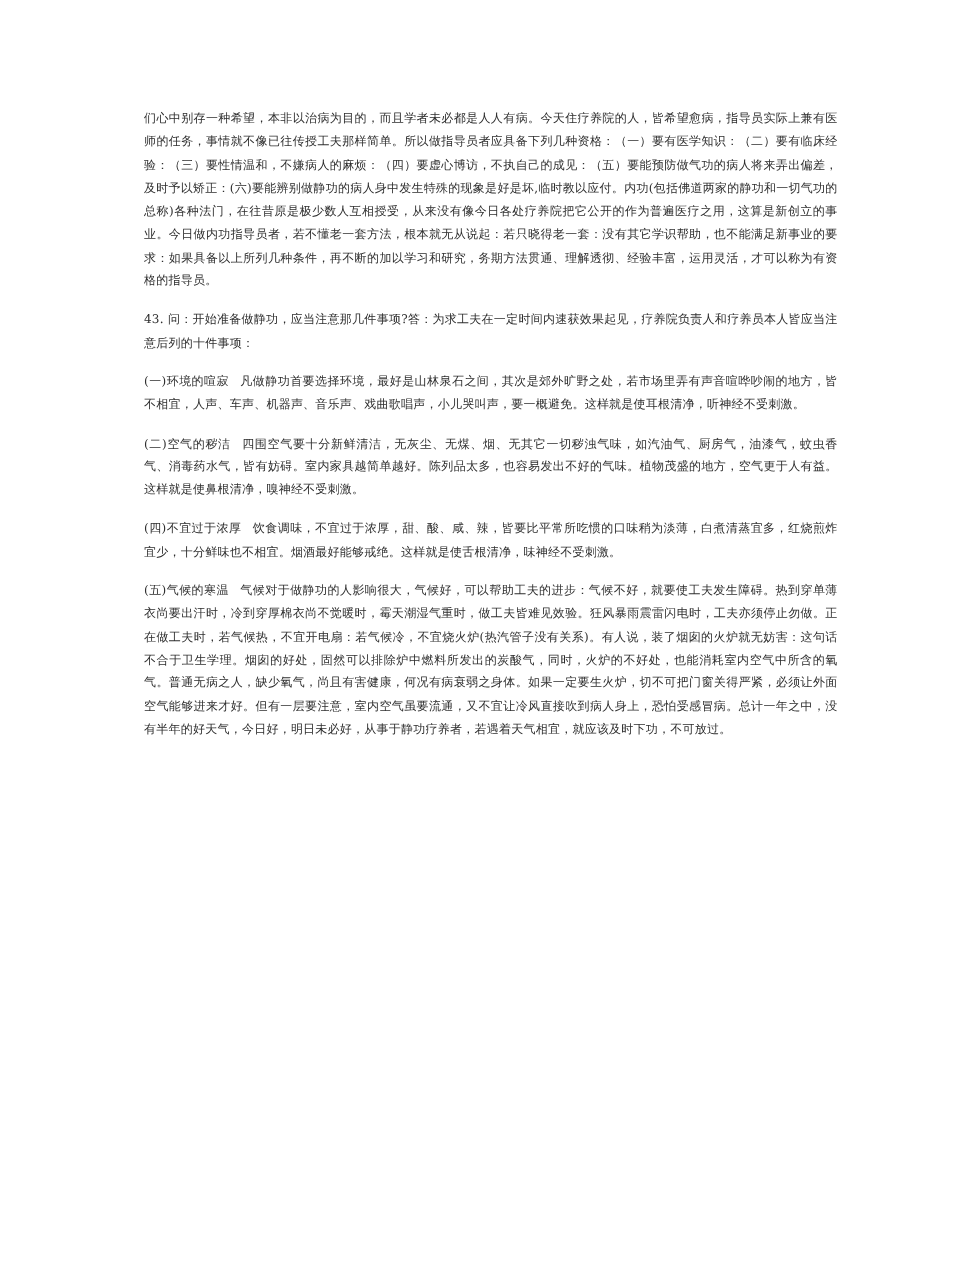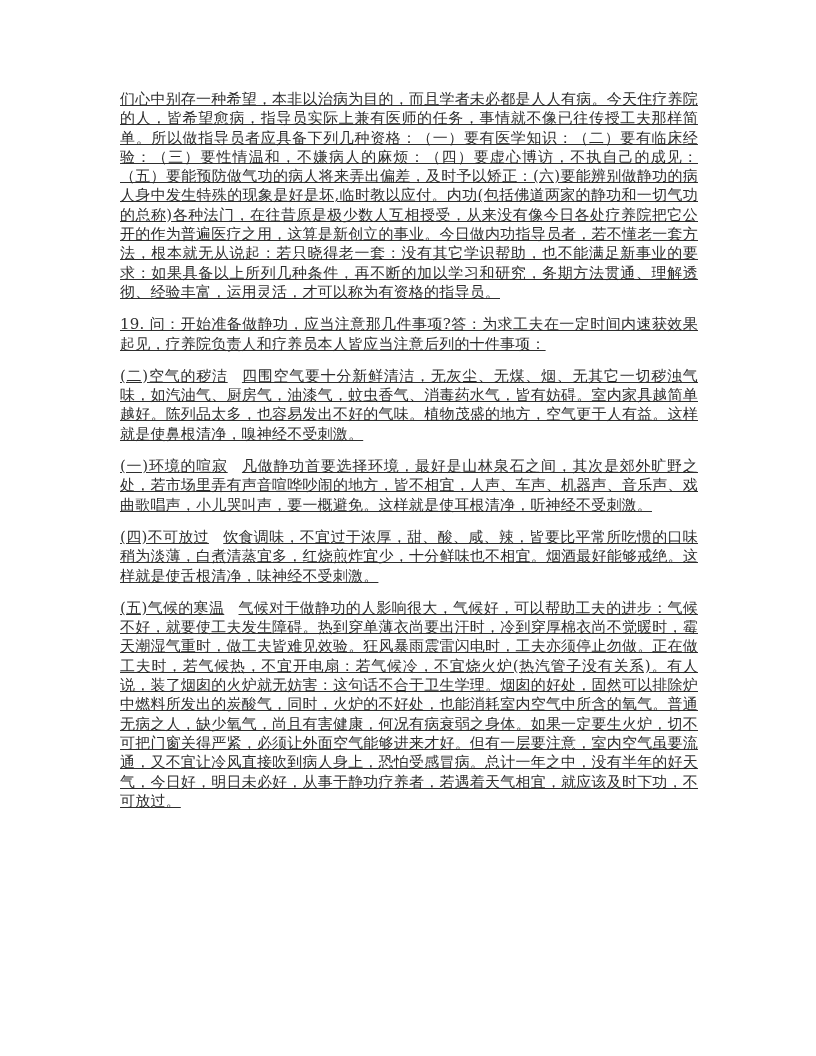--- a/index.html
+++ b/index.html
@@ -17,45 +17,44 @@
     color: #2e2e2e;
   }
   .content {
     position: absolute;
     left: 120px;
     top: 90px;
     width: 578px;
   }
   .content p {
     margin: 0 0 13px 0;
-    font-size: 15px;
+    font-size: 10px;
     line-height: 19.3px;
     text-align: justify;
     letter-spacing: 0.2px;
     word-break: break-all;
-    text-decoration: underline;
   }
   .item-heading {
     margin-right: 0.95em;
   }
 </style>
 </head>
 <body>
 
 <div class="page">
   <div class="content">
 
     <p>们心中别存一种希望，本非以治病为目的，而且学者未必都是人人有病。今天住疗养院的人，皆希望愈病，指导员实际上兼有医师的任务，事情就不像已往传授工夫那样简单。所以做指导员者应具备下列几种资格：（一）要有医学知识：（二）要有临床经验：（三）要性情温和，不嫌病人的麻烦：（四）要虚心博访，不执自己的成见：（五）要能预防做气功的病人将来弄出偏差，及时予以矫正：(六)要能辨别做静功的病人身中发生特殊的现象是好是坏,临时教以应付。内功(包括佛道两家的静功和一切气功的总称)各种法门，在往昔原是极少数人互相授受，从来没有像今日各处疗养院把它公开的作为普遍医疗之用，这算是新创立的事业。今日做内功指导员者，若不懂老一套方法，根本就无从说起：若只晓得老一套：没有其它学识帮助，也不能满足新事业的要求：如果具备以上所列几种条件，再不断的加以学习和研究，务期方法贯通、理解透彻、经验丰富，运用灵活，才可以称为有资格的指导员。</p>
 
-    <p>19. 问：开始准备做静功，应当注意那几件事项?答：为求工夫在一定时间内速获效果起见，疗养院负责人和疗养员本人皆应当注意后列的十件事项：</p>
+    <p>43. 问：开始准备做静功，应当注意那几件事项?答：为求工夫在一定时间内速获效果起见，疗养院负责人和疗养员本人皆应当注意后列的十件事项：</p>
+
+    <p><span class="item-heading">(一)环境的喧寂</span><span>凡做静功首要选择环境，最好是山林泉石之间，其次是郊外旷野之处，若市场里弄有声音喧哗吵闹的地方，皆不相宜，人声、车声、机器声、音乐声、戏曲歌唱声，小儿哭叫声，要一概避免。这样就是使耳根清净，听神经不受刺激。</span></p>
 
     <p><span class="item-heading">(二)空气的秽洁</span><span>四围空气要十分新鲜清洁，无灰尘、无煤、烟、无其它一切秽浊气味，如汽油气、厨房气，油漆气，蚊虫香气、消毒药水气，皆有妨碍。室内家具越简单越好。陈列品太多，也容易发出不好的气味。植物茂盛的地方，空气更于人有益。这样就是使鼻根清净，嗅神经不受刺激。</span></p>
 
-    <p><span class="item-heading">(一)环境的喧寂</span><span>凡做静功首要选择环境，最好是山林泉石之间，其次是郊外旷野之处，若市场里弄有声音喧哗吵闹的地方，皆不相宜，人声、车声、机器声、音乐声、戏曲歌唱声，小儿哭叫声，要一概避免。这样就是使耳根清净，听神经不受刺激。</span></p>
 
-
-    <p><span class="item-heading">(四)不可放过</span><span>饮食调味，不宜过于浓厚，甜、酸、咸、辣，皆要比平常所吃惯的口味稍为淡薄，白煮清蒸宜多，红烧煎炸宜少，十分鲜味也不相宜。烟酒最好能够戒绝。这样就是使舌根清净，味神经不受刺激。</span></p>
+    <p><span class="item-heading">(四)不宜过于浓厚</span><span>饮食调味，不宜过于浓厚，甜、酸、咸、辣，皆要比平常所吃惯的口味稍为淡薄，白煮清蒸宜多，红烧煎炸宜少，十分鲜味也不相宜。烟酒最好能够戒绝。这样就是使舌根清净，味神经不受刺激。</span></p>
 
     <p><span class="item-heading">(五)气候的寒温</span><span>气候对于做静功的人影响很大，气候好，可以帮助工夫的进步：气候不好，就要使工夫发生障碍。热到穿单薄衣尚要出汗时，冷到穿厚棉衣尚不觉暖时，霉天潮湿气重时，做工夫皆难见效验。狂风暴雨震雷闪电时，工夫亦须停止勿做。正在做工夫时，若气候热，不宜开电扇：若气候冷，不宜烧火炉(热汽管子没有关系)。有人说，装了烟囱的火炉就无妨害：这句话不合于卫生学理。烟囱的好处，固然可以排除炉中燃料所发出的炭酸气，同时，火炉的不好处，也能消耗室内空气中所含的氧气。普通无病之人，缺少氧气，尚且有害健康，何况有病衰弱之身体。如果一定要生火炉，切不可把门窗关得严紧，必须让外面空气能够进来才好。但有一层要注意，室内空气虽要流通，又不宜让冷风直接吹到病人身上，恐怕受感冒病。总计一年之中，没有半年的好天气，今日好，明日未必好，从事于静功疗养者，若遇着天气相宜，就应该及时下功，不可放过。</span></p>
 
 
   </div>
 </div>
 
 </body></html>

